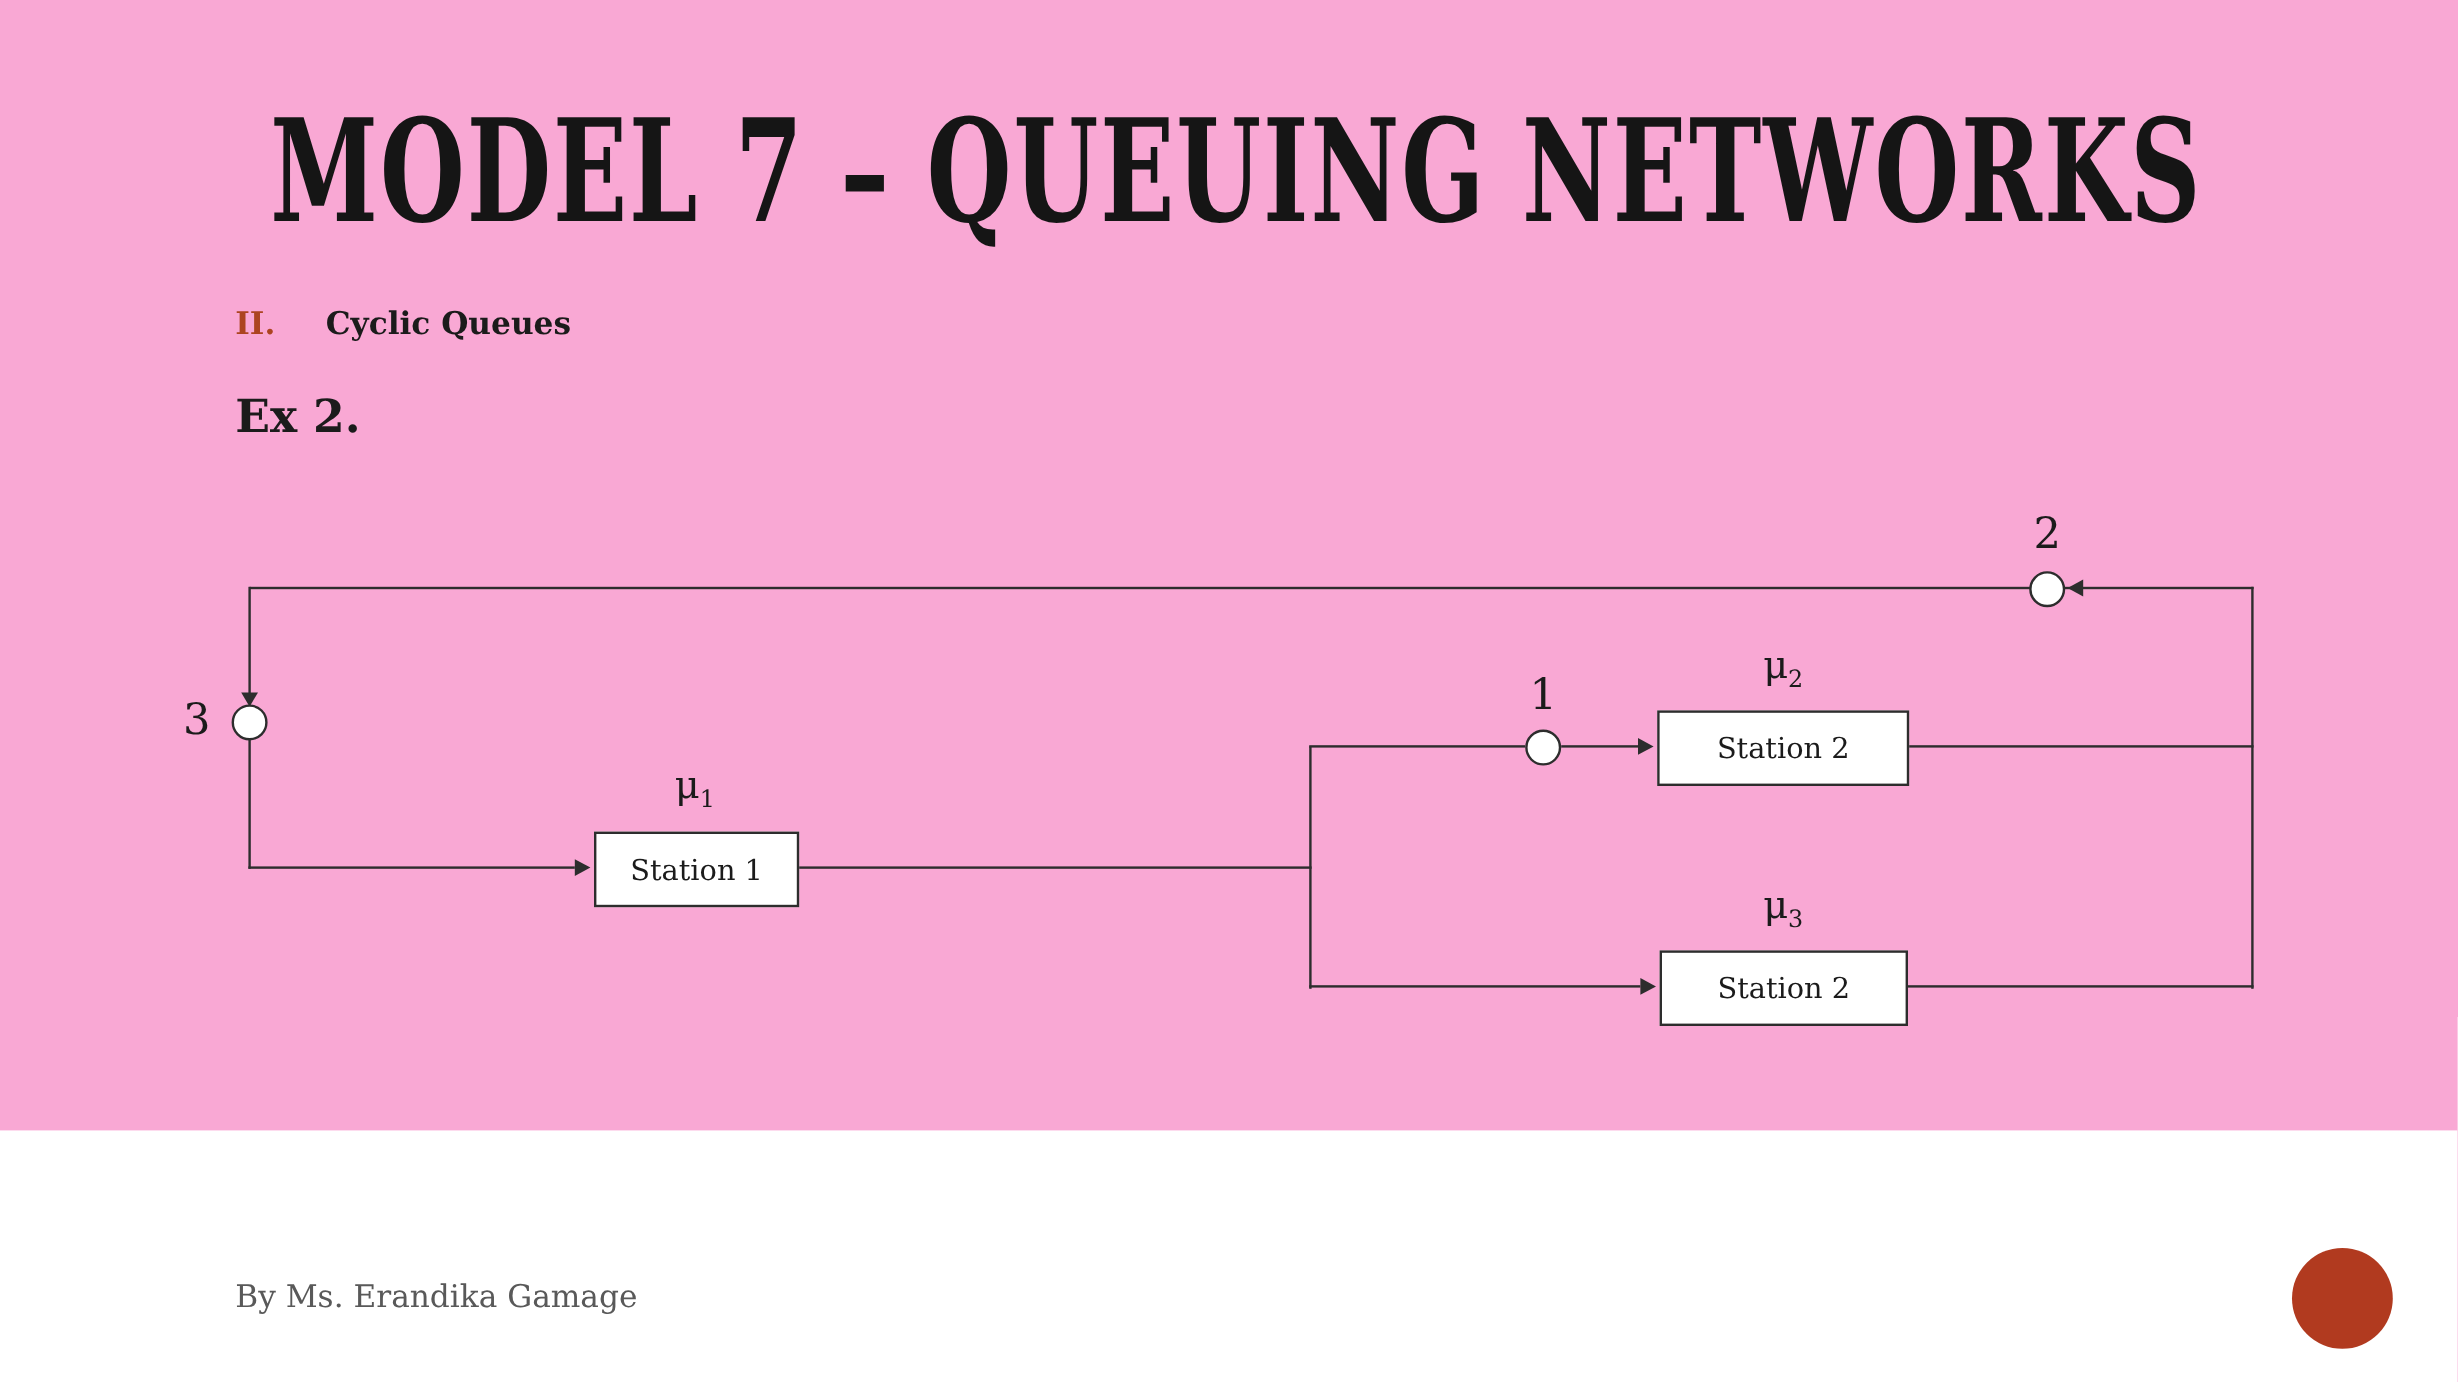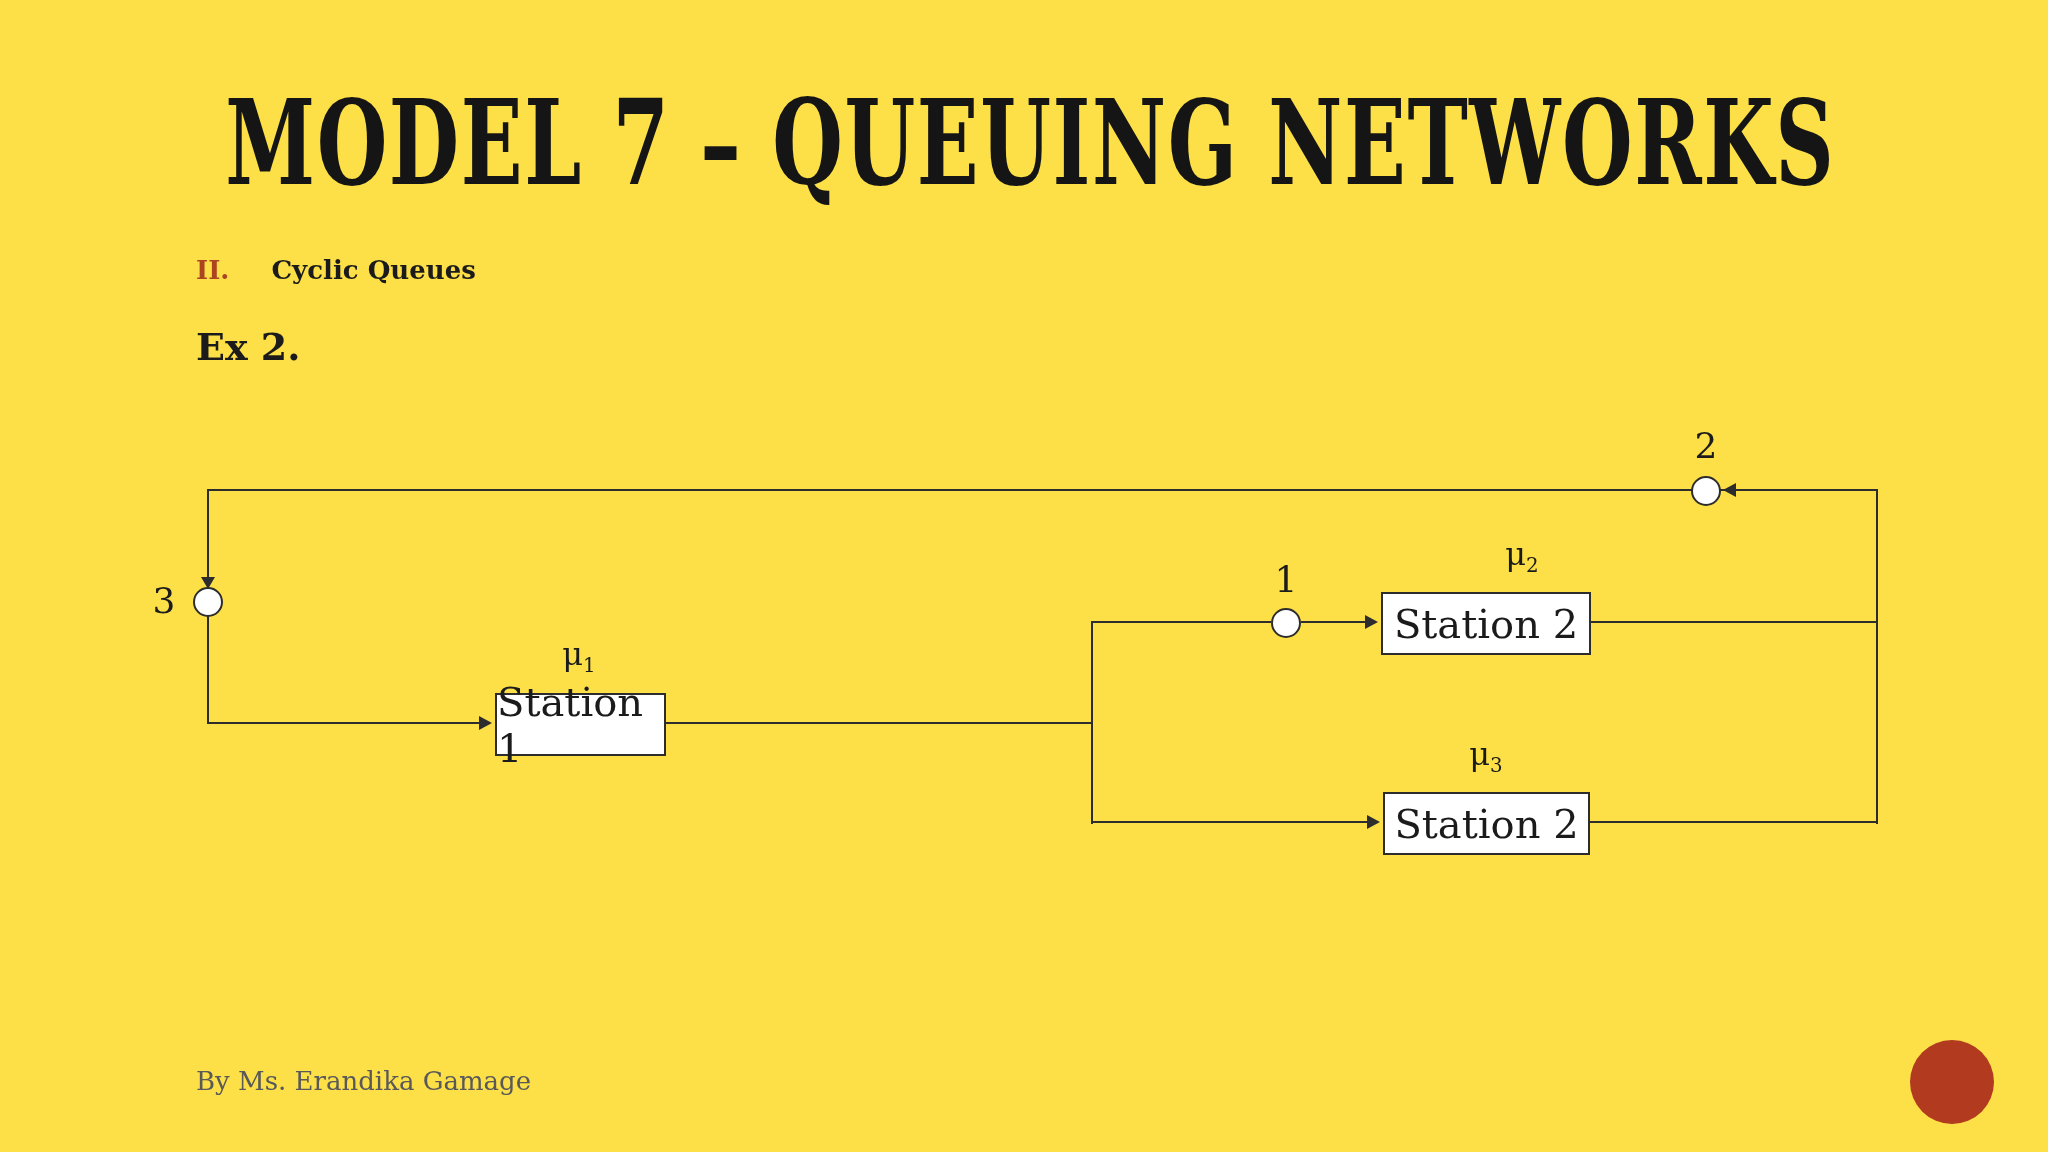--- a/index.html
+++ b/index.html
@@ -1,20 +1,20 @@
 <!DOCTYPE html>
 <html><head>
 <meta charset="utf-8">
 <style>
   html,body{margin:0;padding:0;}
   body{
     width:2048px;height:1152px;background:#ffffff;overflow:hidden;position:relative;
     font-family:"DejaVu Serif","Liberation Serif",serif;color:#1b1b1b;
   }
-  .slide{position:absolute;left:0;top:0;width:2048px;height:1152px;background:#fde047;}
+  .slide{position:absolute;left:0;top:0;width:2048px;height:942px;background:#f9a8d4;}
 
   
   .title{
     position:absolute;left:0;right:0;top:84px;text-align:center;
     font-weight:bold;font-size:104px;line-height:1;letter-spacing:2px;color:#151515;
     transform:scale(0.78,1.14);transform-origin:50% 0;white-space:nowrap;
   }
 
   
   .section{position:absolute;left:196px;top:256px;font-size:26px;font-weight:bold;line-height:1.1;}
@@ -25,21 +25,21 @@
 
   
   .diagram{position:absolute;left:0;top:0;width:2048px;height:1152px;}
   .hline,.vline{position:absolute;background:#2d2d2d;}
   .hline{height:2px;}
   .vline{width:2px;}
   .qcircle{position:absolute;width:26px;height:26px;border:2px solid #2d2d2d;border-radius:50%;background:#ffffff;}
   .dlabel{position:absolute;width:36px;text-align:center;font-size:36px;color:#1b1b1b;line-height:1;}
   .sbox{
     position:absolute;border:2px solid #2d2d2d;background:#ffffff;
-    display:flex;align-items:center;justify-content:center;font-size:40px;color:#1b1b1b;
+    display:flex;align-items:center;justify-content:center;font-size:24px;color:#1b1b1b;
   }
   .mu{position:absolute;width:120px;text-align:center;font-size:32px;color:#1b1b1b;line-height:1;}
   .mu sub{font-size:0.62em;line-height:1;}
   .arr{position:absolute;width:0;height:0;}
   .arr-right{border-top:7px solid transparent;border-bottom:7px solid transparent;border-left:13px solid #2d2d2d;}
   .arr-left{border-top:7px solid transparent;border-bottom:7px solid transparent;border-right:13px solid #2d2d2d;}
   .arr-down{border-left:7px solid transparent;border-right:7px solid transparent;border-top:12px solid #2d2d2d;}
 
   
   .footer{position:absolute;left:196px;top:1066px;font-size:26px;color:#595959;text-align:center;}
@@ -80,21 +80,21 @@
       </div>
 
     <div class="hline" style="left:666px;top:722px;width:427px;"></div>
     <div class="vline" style="left:1091px;top:622px;height:202px;"></div>
 
     <div class="hline" style="left:1091px;top:621px;width:180px;"></div>
     <div class="qcircle" style="left:1271px;top:608px;"></div>
     <div class="dlabel" style="left:1268px;top:562px;">1</div>
     <div class="hline" style="left:1301px;top:621px;width:64px;"></div>
     <div class="arr arr-right" style="left:1365px;top:615px;"></div>
-    <div class="mu" style="left:1462px;top:538px;"><span>μ</span><sub>2</sub></div>
+    <div class="mu" style="left:1426px;top:538px;"><span>μ</span><sub>2</sub></div>
     <div class="sbox" style="left:1381px;top:592px;width:206px;height:59px;">
         <span>Station 2</span>
       </div>
     <div class="hline" style="left:1591px;top:621px;width:287px;"></div>
 
     <div class="hline" style="left:1091px;top:821px;width:276px;"></div>
     <div class="arr arr-right" style="left:1367px;top:815px;"></div>
     <div class="mu" style="left:1426px;top:738px;"><span>μ</span><sub>3</sub></div>
     <div class="sbox" style="left:1383px;top:792px;width:203px;height:59px;">
         <span>Station 2</span>

